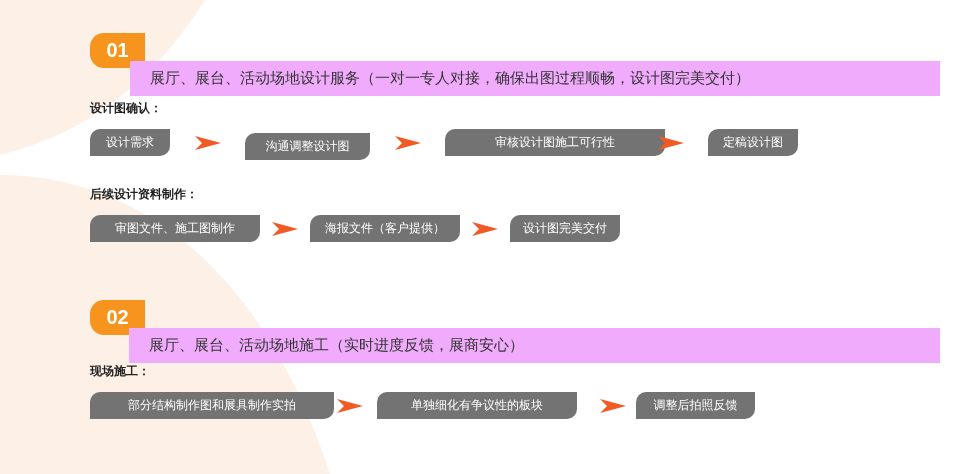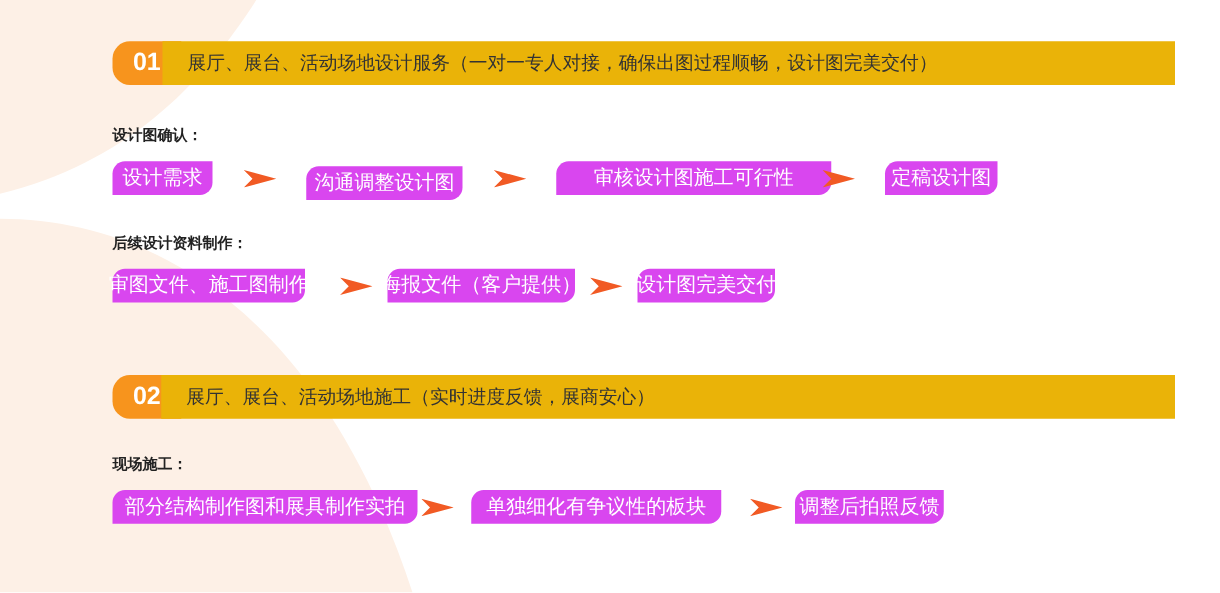--- a/index.html
+++ b/index.html
@@ -2,24 +2,24 @@
 <html><head>
 <meta charset="utf-8">
 <style>
   html,body{margin:0;padding:0;}
   body{width:976px;height:474px;position:relative;overflow:hidden;background:#ffffff;
        font-family:"DejaVu Sans","Liberation Sans",sans-serif;}
   .bg{position:absolute;left:0;top:0;width:976px;height:474px;}
   .sec-num{position:absolute;width:55px;height:35px;background:#f7941d;color:#fff;
            font-family:"Liberation Sans",sans-serif;font-size:20px;font-weight:bold;
            display:flex;align-items:center;justify-content:center;border-radius:14px 0 0 14px;}
-  .sec-title{position:absolute;height:35px;background:#eab308;color:#333;font-size:15px;
-             display:flex;align-items:center;padding-left:20px;box-sizing:border-box;}
+  .sec-title{position:absolute;height:35px;background:#f0abfc;color:#333;font-size:15px;
+             display:flex;align-items:center;padding-left:20px;box-sizing:border-box;margin-top:28px;}
   .label{position:absolute;color:#222;font-size:12px;font-weight:bold;}
-  .step{position:absolute;height:27px;background:#d946ef;color:#fff;font-size:16px;
+  .step{position:absolute;height:27px;background:#737373;color:#fff;font-size:12px;
         display:flex;align-items:center;justify-content:center;
         border-radius:10px 0 10px 0;box-sizing:border-box;white-space:nowrap;}
   .arrow{position:absolute;width:26px;height:14px;}
 </style>
 </head>
 <body>
 
 <svg class="bg" viewBox="0 0 976 474">
   <path d="M0,0 L205,0 C160,70 100,130 0,155 Z" fill="#fdf0e6"></path>
   <path d="M0,175 C130,175 260,260 330,474 L0,474 Z" fill="#fdf0e6"></path>
@@ -38,21 +38,21 @@
 <svg class="arrow" style="left:395px;top:136px;" viewBox="0 0 26 14">
     <path d="M0,0 L26,7 L0,14 L7,7 Z" fill="#f15a24"></path>
   </svg>
 <div class="step" style="left:445px;top:129px;width:220px;">审核设计图施工可行性</div>
 <svg class="arrow" style="left:658px;top:136px;" viewBox="0 0 26 14">
     <path d="M0,0 L26,7 L0,14 L7,7 Z" fill="#f15a24"></path>
   </svg>
 <div class="step" style="left:708px;top:129px;width:90px;">定稿设计图</div>
 
 <div class="label" style="left:90px;top:186px;">后续设计资料制作：</div>
-<div class="step" style="left:90px;top:215px;width:154px;">审图文件、施工图制作</div>
+<div class="step" style="left:90px;top:215px;width:170px;">审图文件、施工图制作</div>
 <svg class="arrow" style="left:272px;top:222px;" viewBox="0 0 26 14">
     <path d="M0,0 L26,7 L0,14 L7,7 Z" fill="#f15a24"></path>
   </svg>
 <div class="step" style="left:310px;top:215px;width:150px;">海报文件（客户提供）</div>
 <svg class="arrow" style="left:472px;top:222px;" viewBox="0 0 26 14">
     <path d="M0,0 L26,7 L0,14 L7,7 Z" fill="#f15a24"></path>
   </svg>
 <div class="step" style="left:510px;top:215px;width:110px;">设计图完美交付</div>
 
 <div class="sec-num" style="left:90px;top:300px;">02</div>

